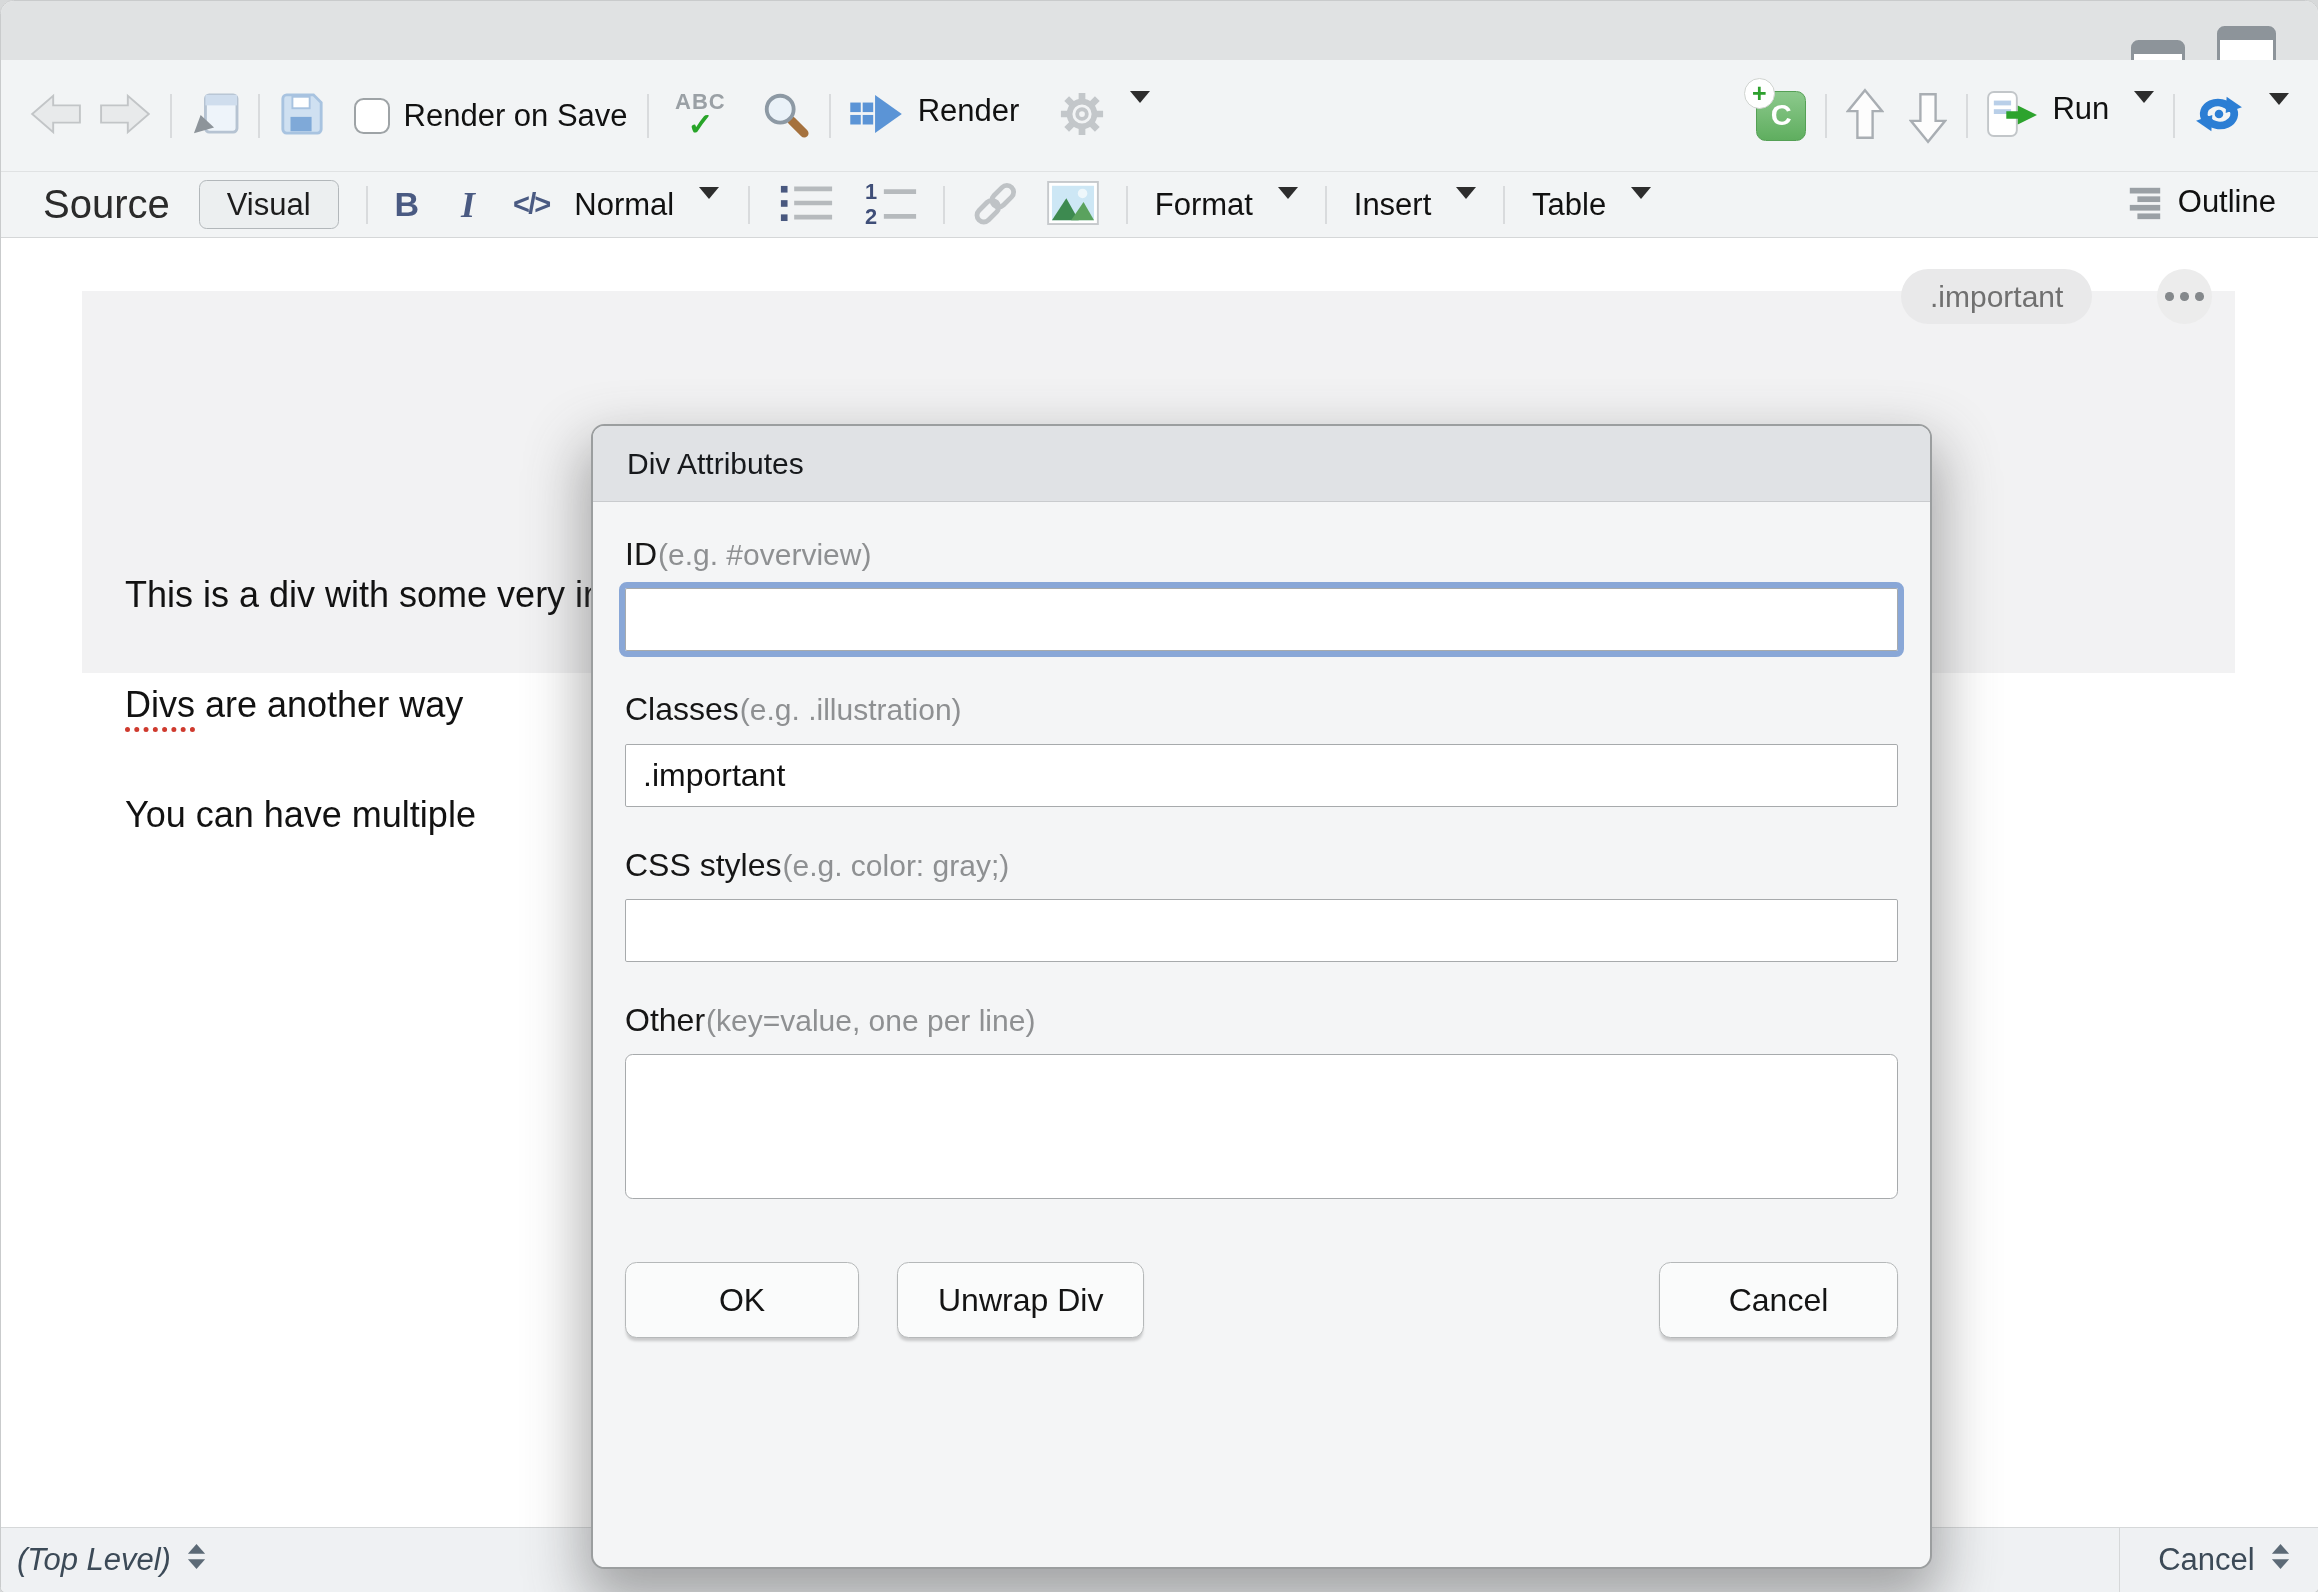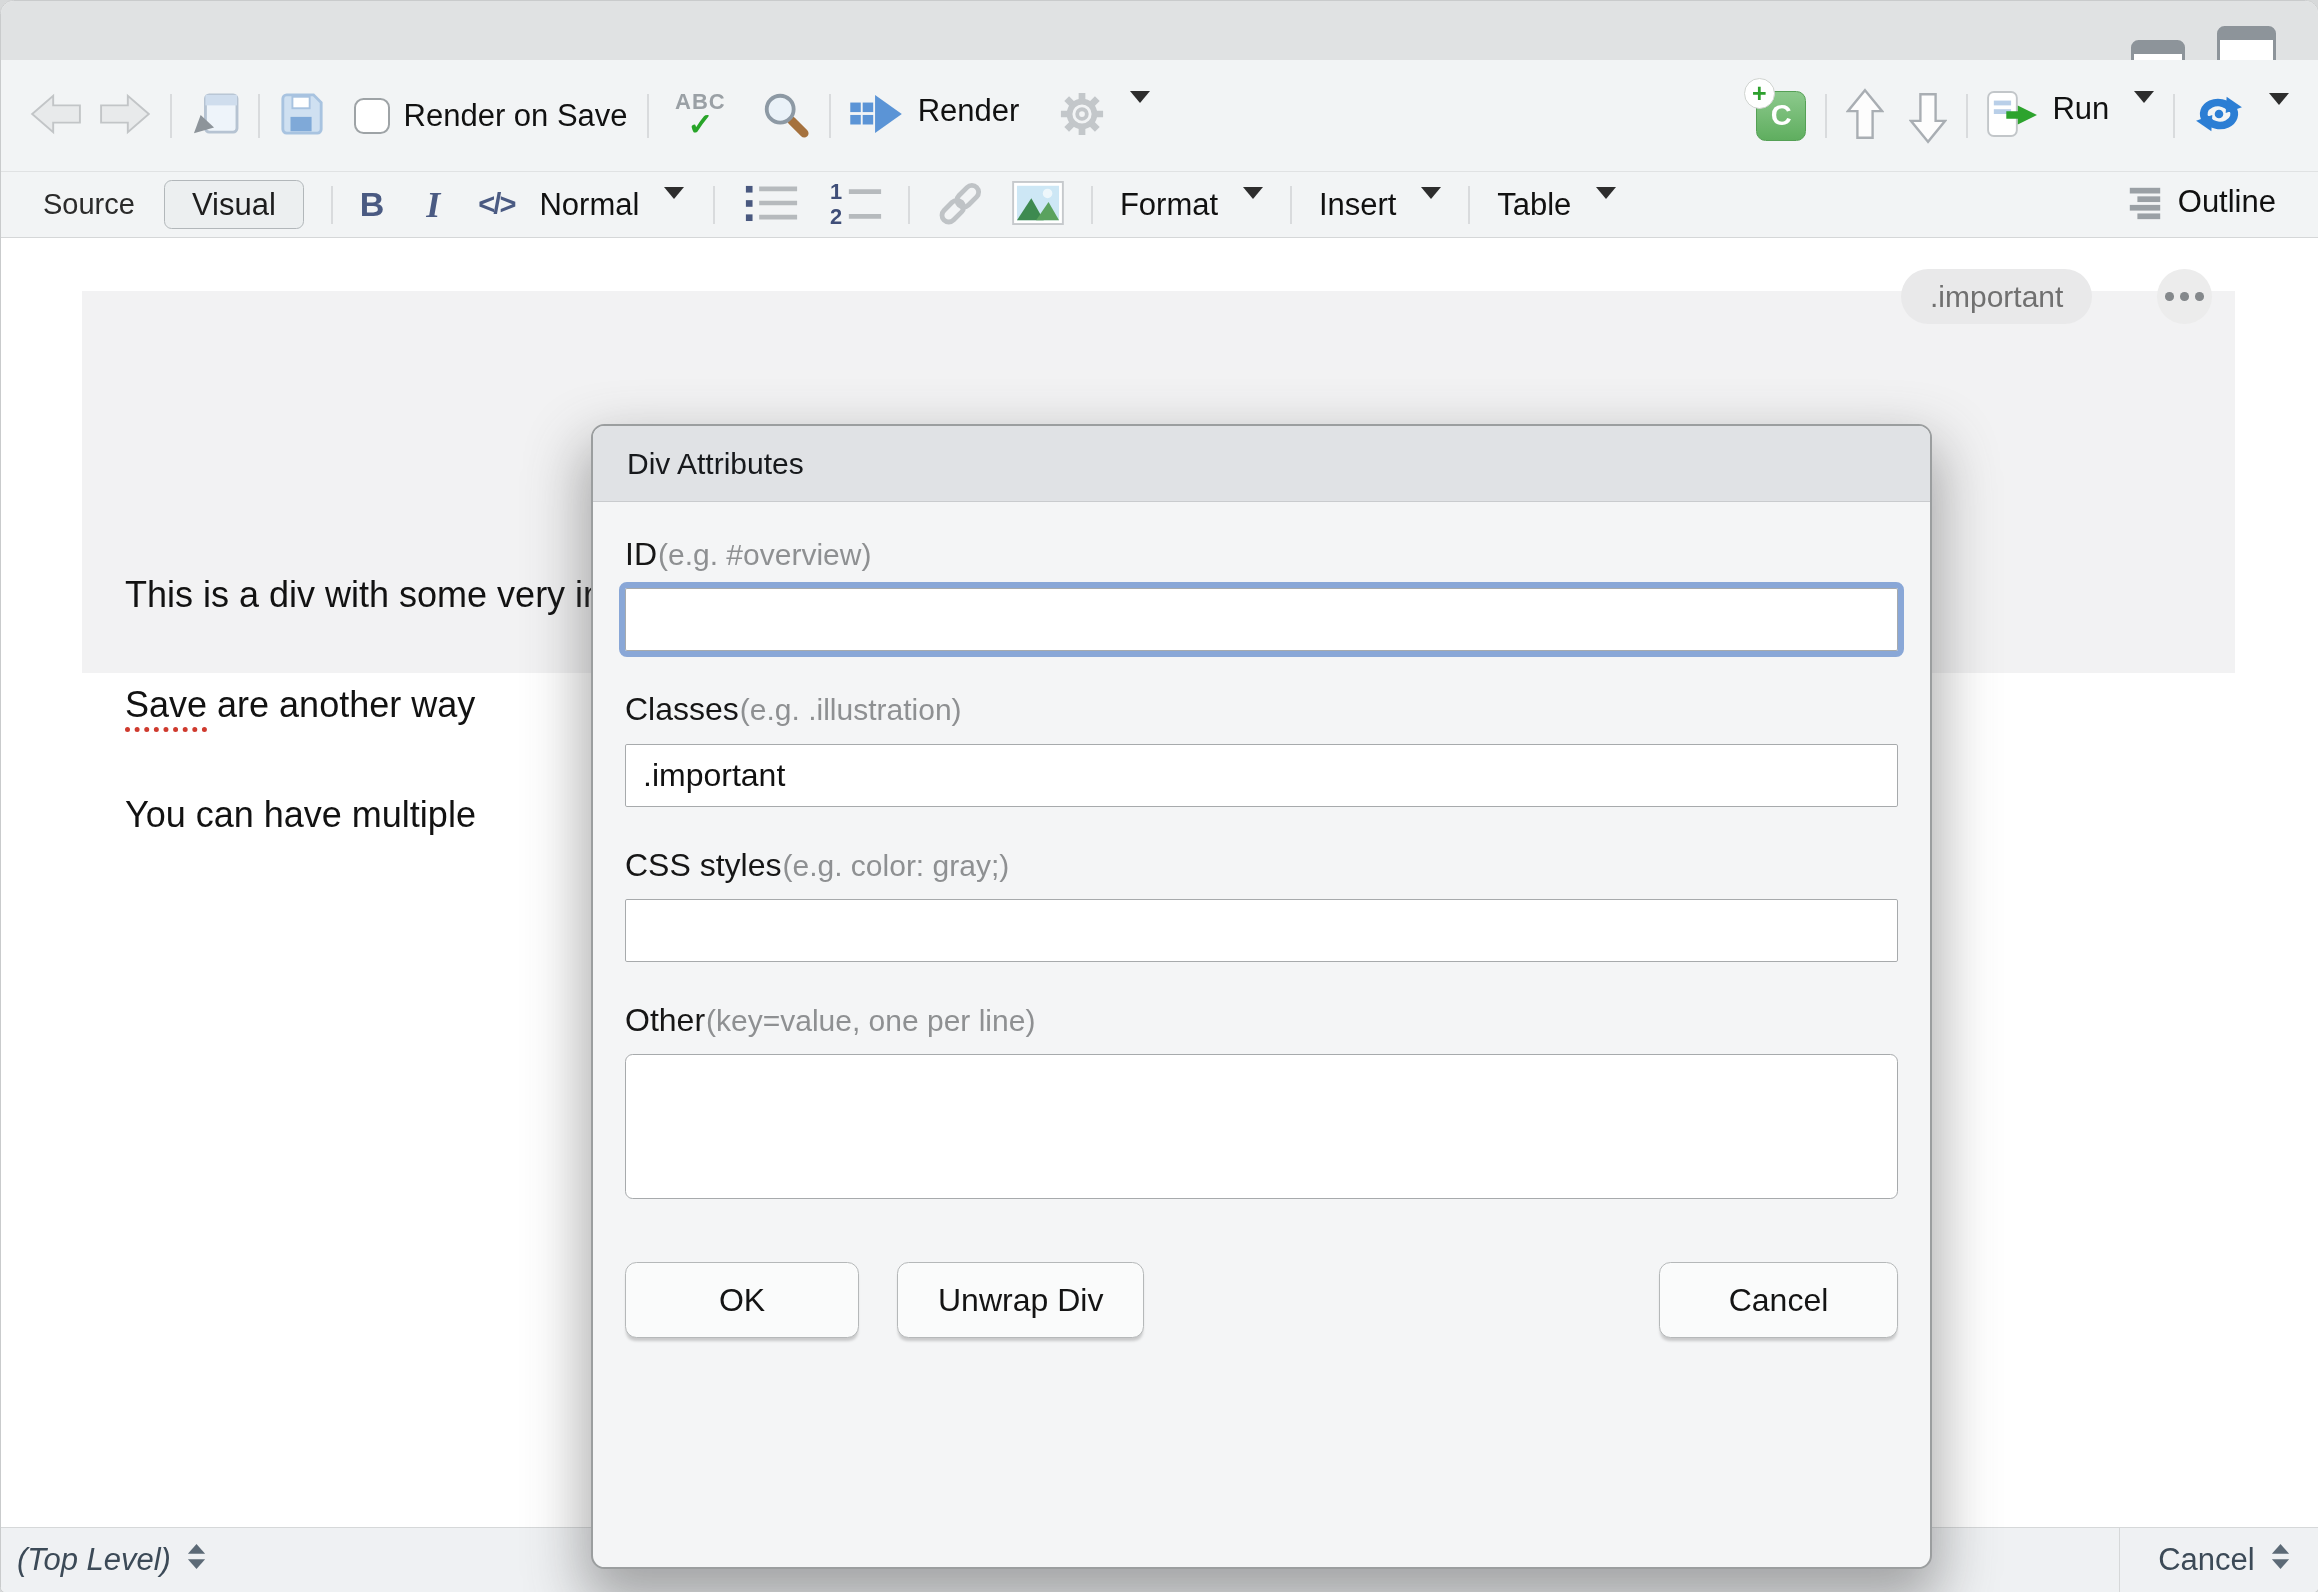--- a/index.html
+++ b/index.html
@@ -46,21 +46,21 @@
   .chunk-plus{position:absolute;left:-13.4px;top:-13.4px;width:29px;height:29px;border-radius:50%;
          background:#fff;border:1px solid #d0d4d0;color:#2da02d;font-size:25px;font-weight:bold;
          display:flex;align-items:center;justify-content:center;line-height:1;}
   .right-tools{margin-left:auto;display:flex;align-items:center;}
 
   .btn-visual{background:#eceff0;border:1.9px solid #b2b7ba;border-radius:7.6px;padding:5.7px 27px;
          font-size:31px;color:#1d1d1d;}
   .fmt-b{font-size:34px;font-weight:800;color:#4a5a82;}
   .fmt-i{font-family:"Liberation Serif",serif;font-style:italic;font-weight:bold;font-size:36px;color:#4a5a82;}
   .fmt-code{font-size:29px;font-weight:bold;color:#4a5a82;letter-spacing:-1.9px;}
-  .src-label{font-size:29px;color:#2b2b2b;}
+  .src-label{font-size:40px;color:#2b2b2b;}
 
   
   .editor{position:absolute;left:0;top:237px;width:100%;bottom:65px;background:#fff;}
   .divblock{position:absolute;left:81px;top:53px;width:2153px;height:382px;background:#f2f2f3;}
   .pline{position:absolute;left:124px;font-size:36px;color:#121212;white-space:nowrap;}
   .misspell{border-bottom:5.7px dotted #cf3a2e;padding-bottom:1.9px;}
   .badge{position:absolute;left:1900px;top:31px;height:55px;padding:0 29px;border-radius:29px;
          background:#e9e9ea;color:#707070;font-size:30px;display:flex;align-items:center;}
   .dots-btn{position:absolute;left:2156px;top:31px;width:55px;height:55px;border-radius:50%;
          background:#ececec;display:flex;align-items:center;justify-content:center;gap:6.7px;}
@@ -312,21 +312,21 @@
           </g>
         </svg>
       </span>
       <span class="tb-label">Outline</span>
     </div>
   </div>
 
   <div class="editor">
     <div class="divblock"></div>
     <div class="pline" style="top:336px;">This is a div with some very important text within it.</div>
-    <div class="pline" style="top:446px;"><span class="misspell">Save</span><span> are another way</span></div>
+    <div class="pline" style="top:446px;"><span class="misspell">Divs</span><span> are another way</span></div>
     <div class="pline" style="top:556px;">You can have multiple</div>
     <div class="badge">.important</div>
     <div class="dots-btn">
       <span class="dot"></span>
       <span class="dot"></span>
       <span class="dot"></span>
     </div>
   </div>
 
   <div class="dialog">

